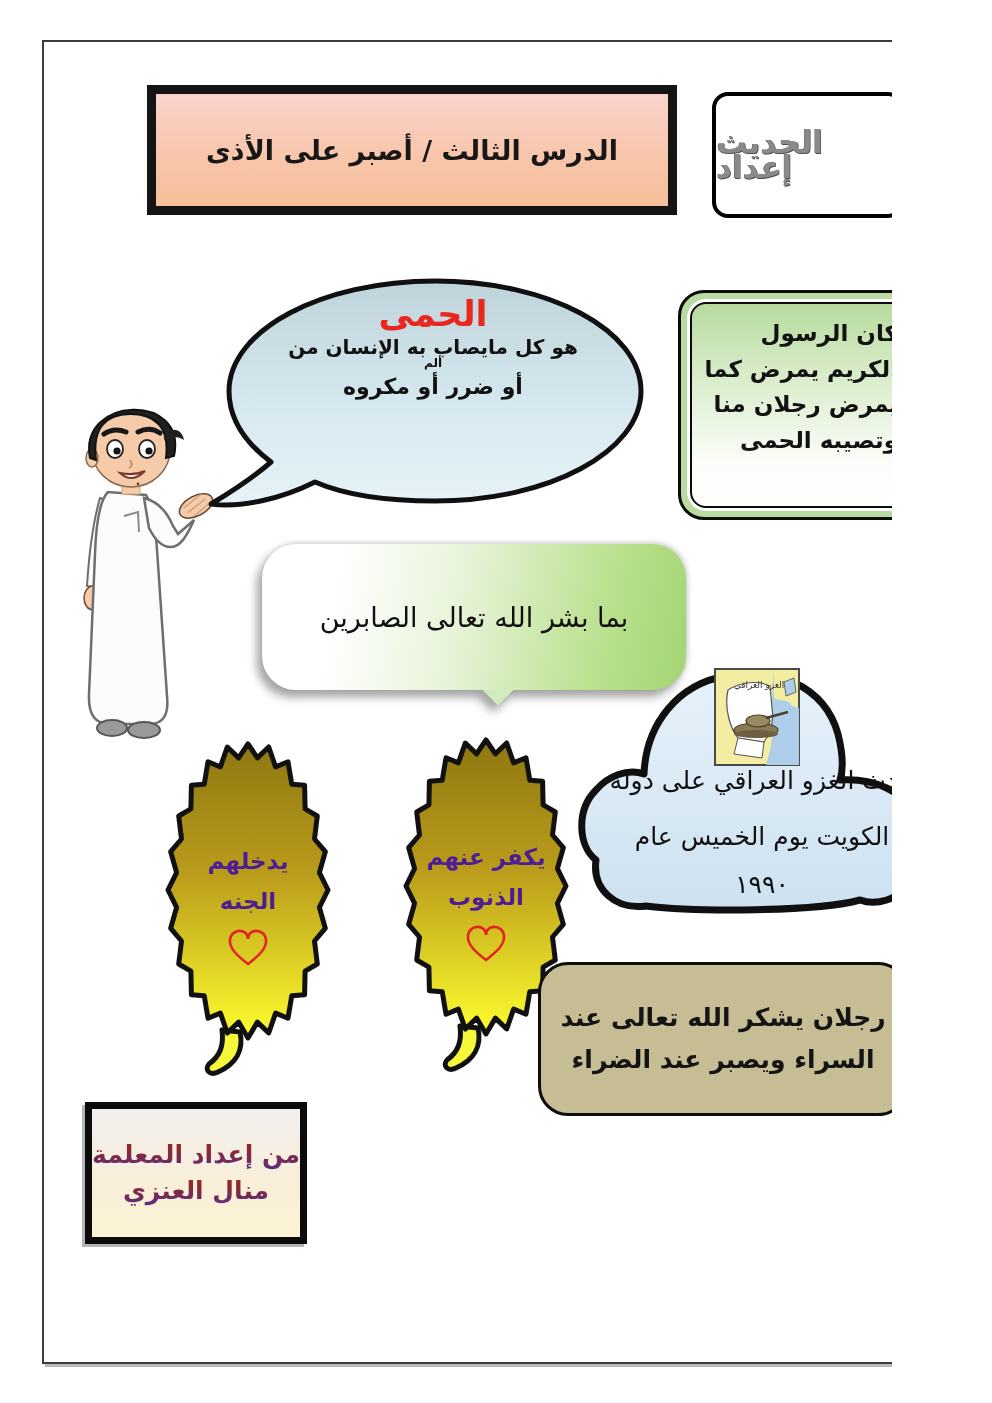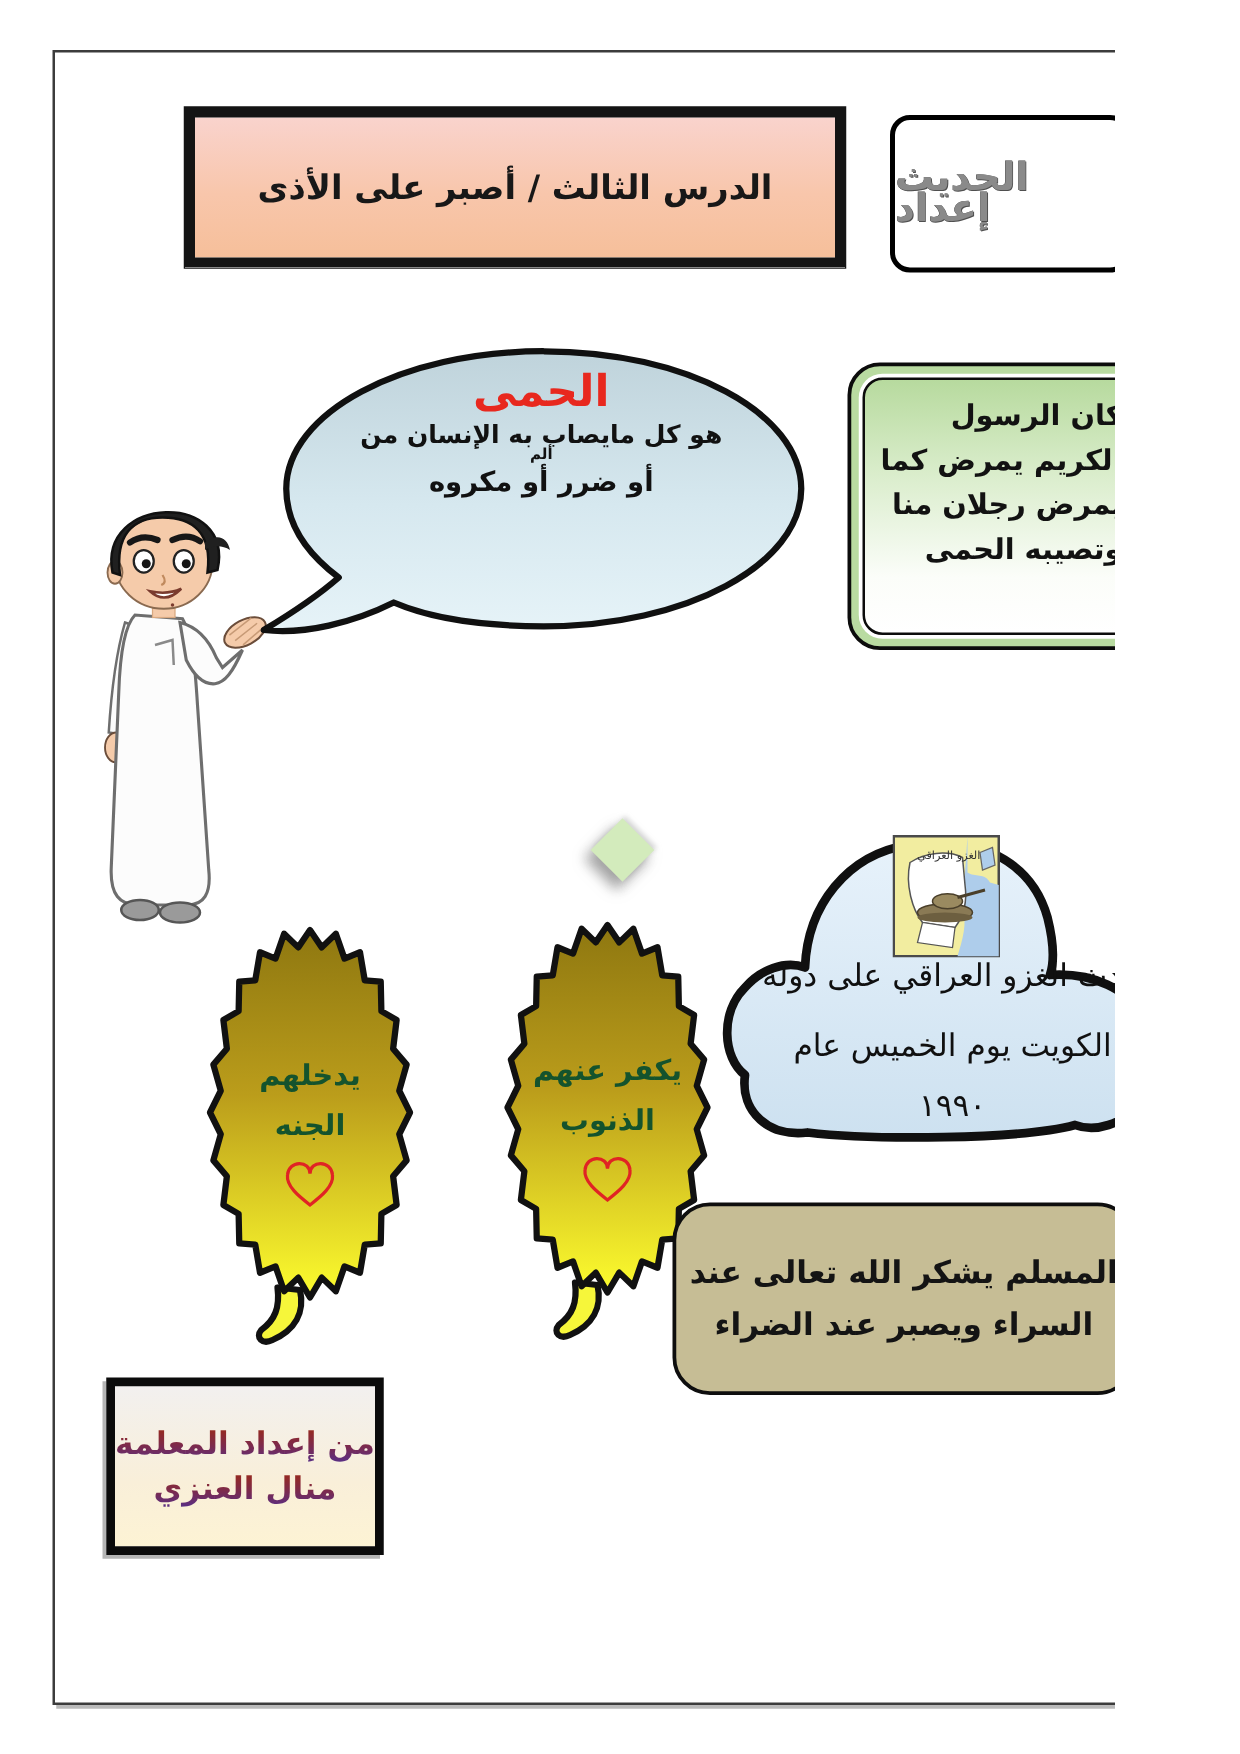--- a/index.html
+++ b/index.html
@@ -48,21 +48,21 @@
   #cloud{left:576px;top:650px;width:372px;height:270px;}
   #cloud-map{position:absolute;left:138px;top:18px;width:86px;height:98px;}
   #cloud-map-caption{position:absolute;left:148px;top:30px;width:70px;text-align:center;
     font-size:9px;color:#333;}
   .cloud-line{position:absolute;left:0;width:100%;text-align:center;font-size:25px;color:#101010;}
   
   .leaf-wrap{width:184px;height:344px;}
   #leaf-1{left:156px;top:740px;}
   #leaf-2{left:394px;top:736px;}
   .leaf-text{position:absolute;left:0;top:102px;width:184px;text-align:center;
-    font-size:23px;font-weight:bold;color:#14532d;line-height:1.72;}
+    font-size:23px;font-weight:bold;color:#4c1d95;line-height:1.72;}
   .leaf-heart{position:absolute;left:50%;transform:translateX(-50%);top:186px;}
   
   #summary-box{left:538px;top:962px;width:364px;height:148px;border:3px solid #0e0e0e;border-radius:30px;
     background:#c6bd95;display:flex;flex-direction:column;align-items:center;justify-content:center;}
   #summary-box .l{font-size:25px;font-weight:bold;color:#141414;line-height:1.7;}
   
   #credit-box{left:85px;top:1102px;width:208px;height:128px;border:7px solid #0b0b0b;
     background:linear-gradient(180deg,#f2f0ef 0%,#f9efd9 60%,#fdf3d4 100%);
     box-shadow:-3px 3px 0 rgba(90,90,90,.45);
     display:flex;flex-direction:column;align-items:center;justify-content:center;}
@@ -153,20 +153,23 @@
   <div id="hadith-box" class="abs">
     <div class="mid">
       <div class="inner" dir="rtl">
         <div class="txt">كان الرسول الكريم يمرض كما يمرض رجلان منا وتصيبه الحمى</div>
       </div>
     </div>
   </div>
 
   <div id="q-bubble-wrap" class="abs">
     <div id="q-tail"></div>
+    <div id="q-bubble" dir="rtl">
+      <span class="txt">بما بشر الله تعالى الصابرين</span>
+    </div>
   </div>
 
   <div id="cloud" class="abs">
     <svg width="372" height="270" viewBox="0 0 372 270">
       <defs>
         <linearGradient id="cloudGrad" x1="0" y1="0" x2="0" y2="1">
           <stop offset="0" stop-color="#e7f2fb"></stop>
           <stop offset="1" stop-color="#cde1f0"></stop>
         </linearGradient>
       </defs>
@@ -250,21 +253,21 @@
     <div class="leaf-text" dir="rtl">
       <div>يكفر عنهم</div>
       <div>الذنوب</div>
     </div>
     <svg class="leaf-heart" width="46" height="42" viewBox="0 0 46 42">
       <path d="M23,13 C23,2 6,2 5,14 C4,23 14,31 23,38 C32,31 42,23 41,14 C40,2 23,2 23,13 Z" fill="none" stroke="#e02424" stroke-width="2.6"></path>
     </svg>
   </div>
 
   <div id="summary-box" class="abs" dir="rtl">
-    <div class="l">المسلم يشكر الله تعالى عند</div>
+    <div class="l">رجلان يشكر الله تعالى عند</div>
     <div class="l">السراء ويصبر عند الضراء</div>
   </div>
 
   <div id="credit-box" class="abs" dir="rtl">
     <div class="l">من إعداد المعلمة</div>
     <div class="l">منال العنزي</div>
   </div>
 
 </div>
 

